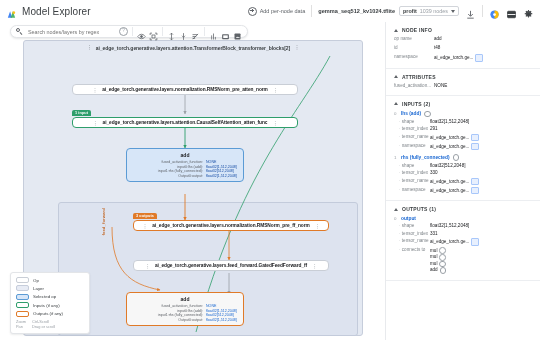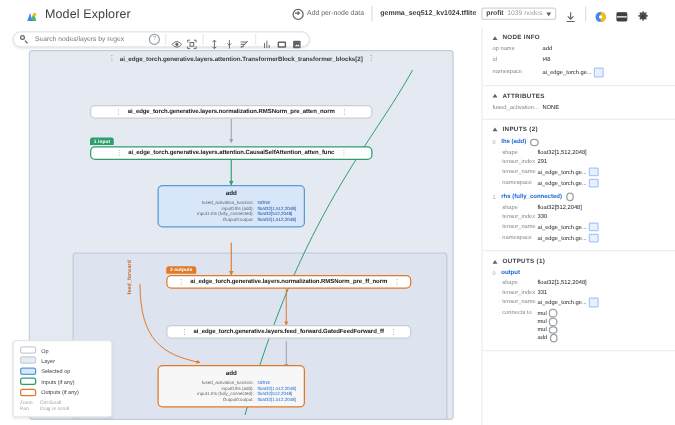--- a/index.html
+++ b/index.html
@@ -5,21 +5,21 @@
   html,body{margin:0;padding:0;}
   body{
     width:540px;height:340px;overflow:hidden;
     font-family:"Liberation Sans",sans-serif;
     background:#ffffff;color:#3c4043;
     -webkit-font-smoothing:antialiased;
   }
   .app{position:relative;width:540px;height:340px;}
 
   
-  .topbar{height:22px;display:flex;align-items:center;padding:0 20px;background:#fff;}
+  .topbar{height:22px;display:flex;align-items:center;padding:0 6px;background:#fff;}
   .brand{display:flex;align-items:center;gap:5px;}
   .brand-logo{width:11px;height:11px;position:relative;display:block;}
   .brand-title{font-size:10px;color:#3c4043;letter-spacing:.1px;}
   .topbar-right{margin-left:auto;display:flex;align-items:center;gap:6px;}
   .add-data{display:flex;align-items:center;gap:3px;font-size:5.5px;color:#5f6368;}
   .circle-plus{width:7px;height:7px;border:.7px solid #5f6368;border-radius:50%;position:relative;}
   .circle-plus:before,.circle-plus:after{content:"";position:absolute;background:#5f6368;}
   .circle-plus:before{left:1.4px;top:2.9px;width:3.6px;height:.7px;}
   .circle-plus:after{top:1.4px;left:2.9px;height:3.6px;width:.7px;}
   .vdiv{width:1px;height:12px;background:#e0e0e0;}

